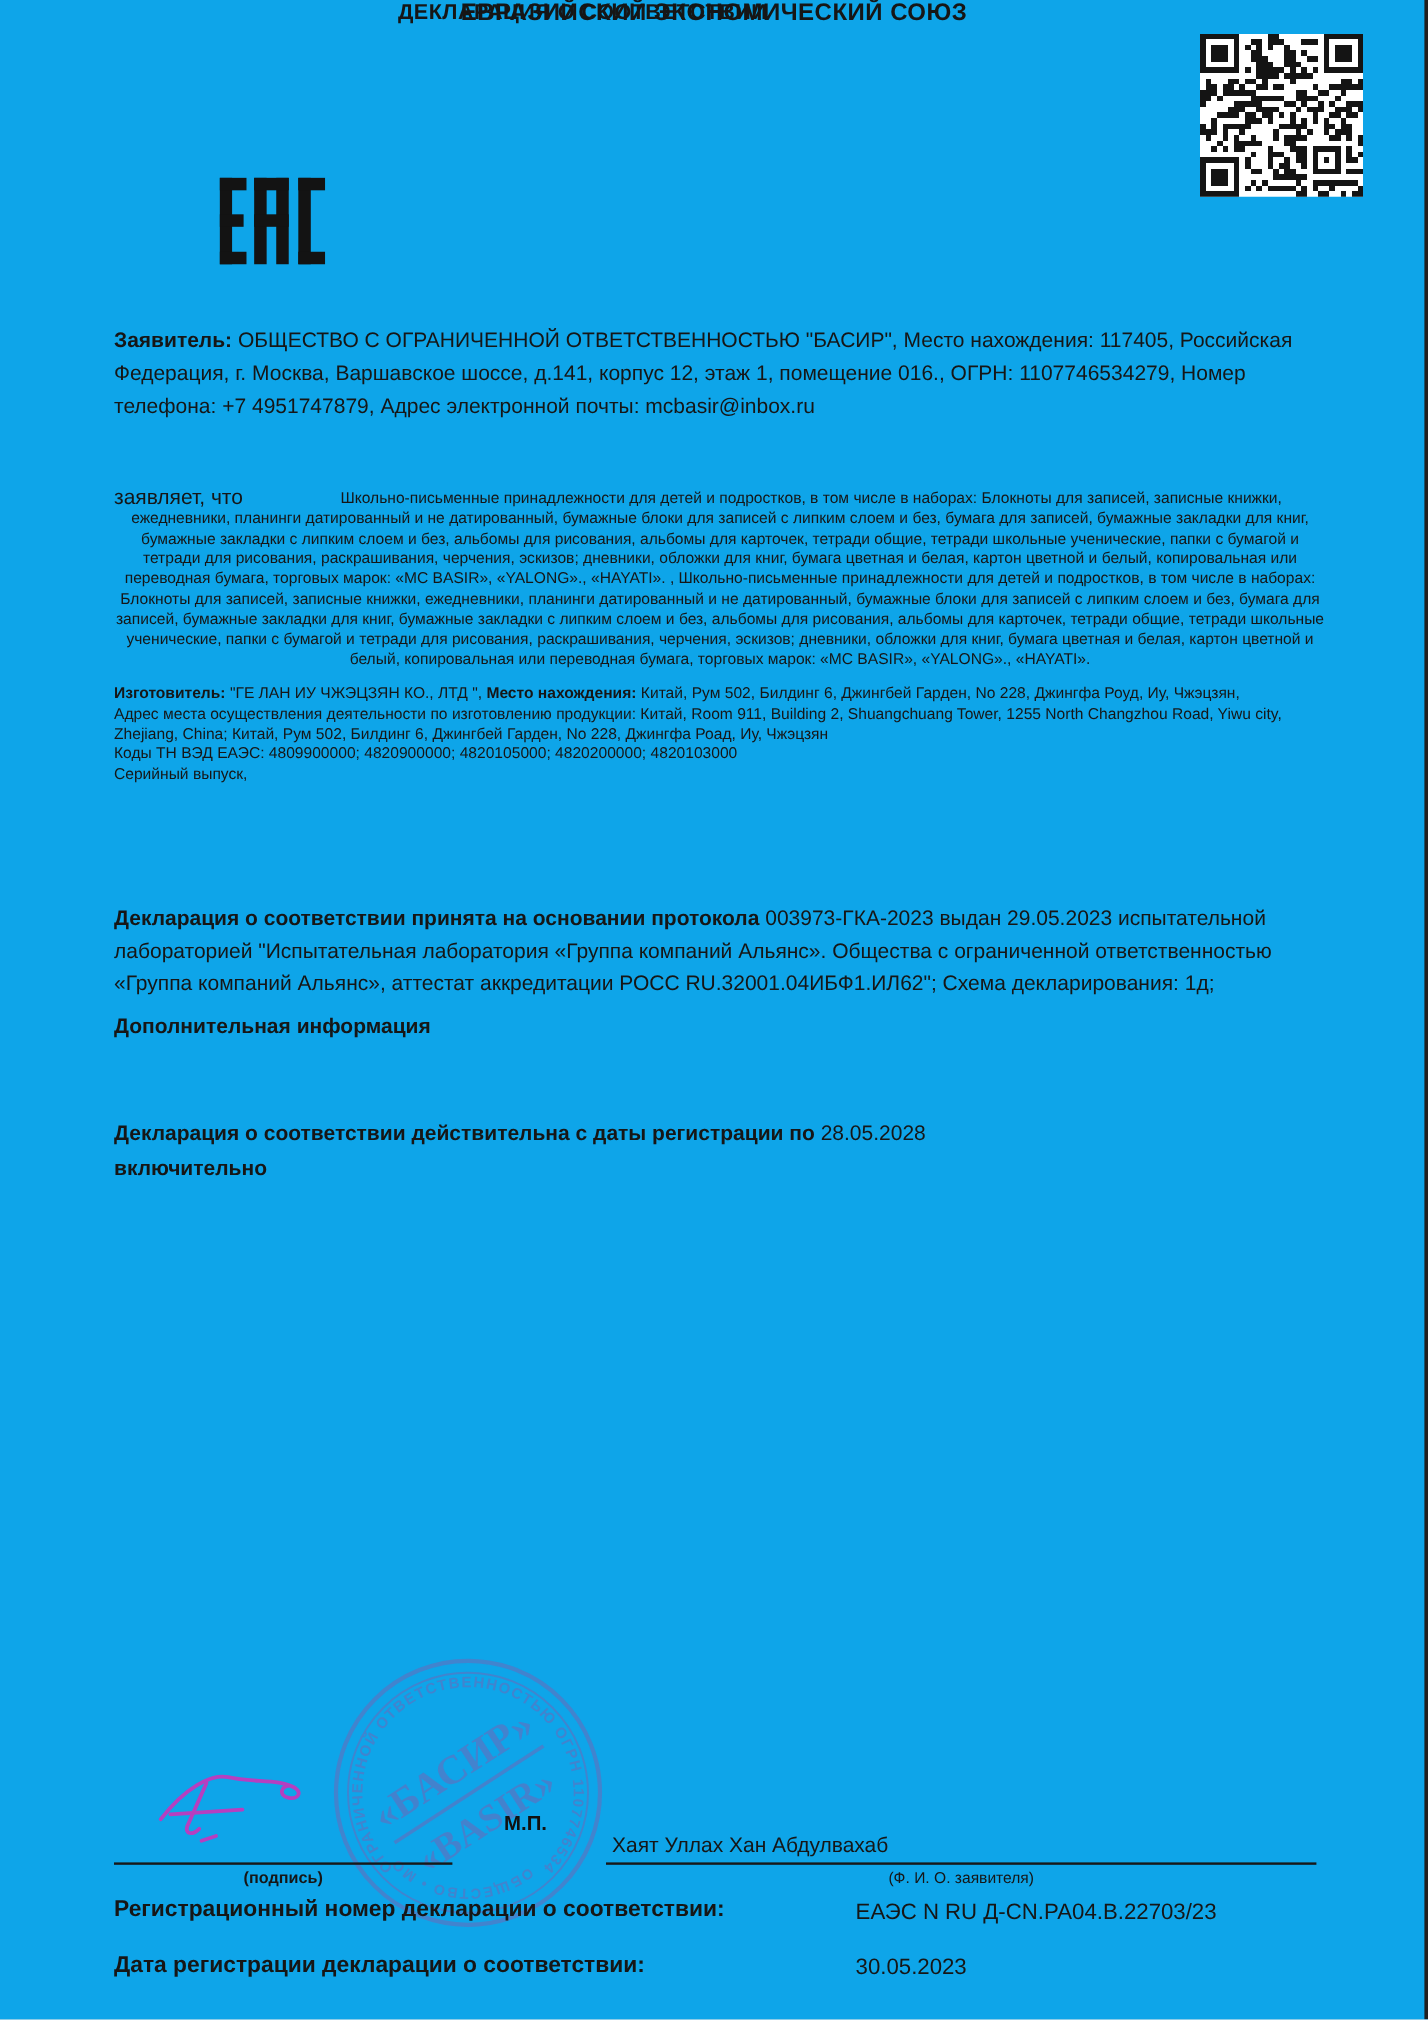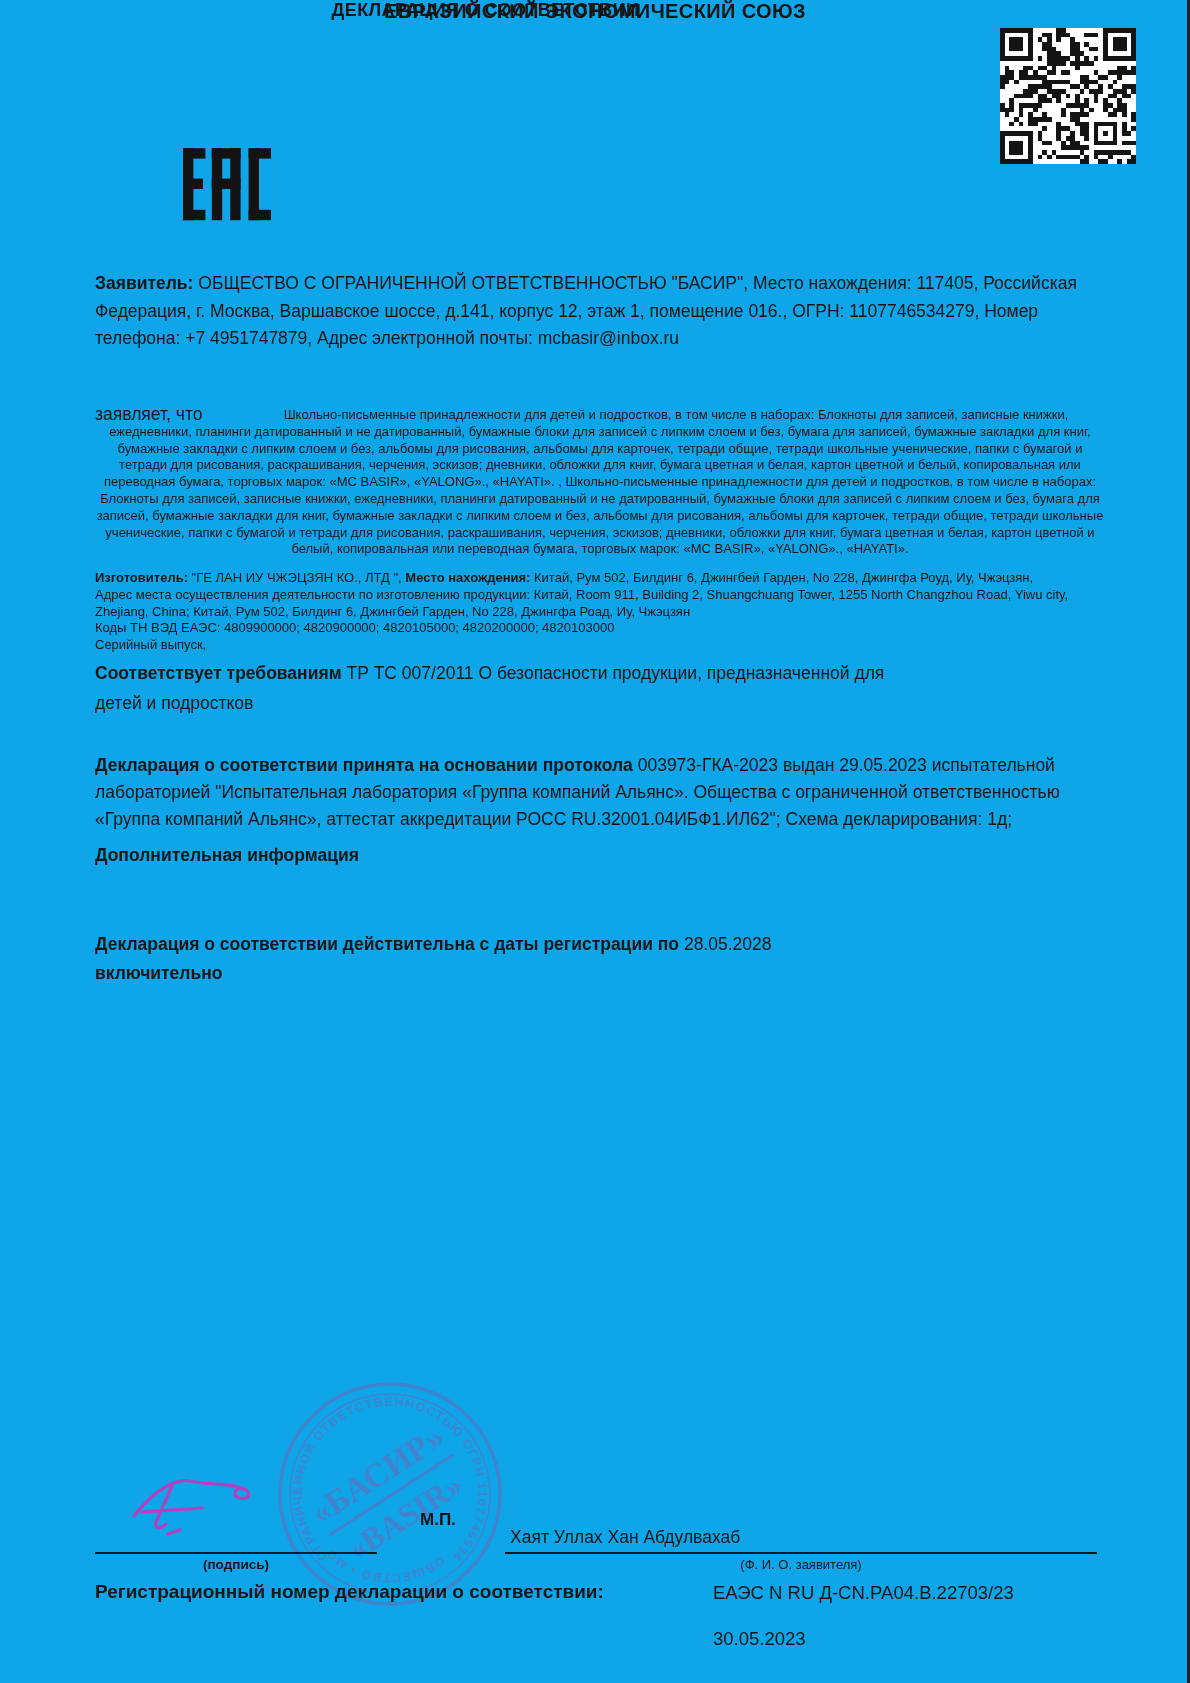--- a/index.html
+++ b/index.html
@@ -87,21 +87,20 @@
   <div class="abs declares-label">заявляет, что</div>
   <div class="abs declares">Школьно-письменные принадлежности для детей и подростков, в том числе в наборах: Блокноты для записей, записные книжки, ежедневники, планинги датированный и не датированный, бумажные блоки для записей с липким слоем и без, бумага для записей, бумажные закладки для книг, бумажные закладки с липким слоем и без, альбомы для рисования, альбомы для карточек, тетради общие, тетради школьные ученические, папки с бумагой и тетради для рисования, раскрашивания, черчения, эскизов; дневники, обложки для книг, бумага цветная и белая, картон цветной и белый, копировальная или переводная бумага, торговых марок: «МС BASIR», «YALONG»., «HAYATI». , Школьно-письменные принадлежности для детей и подростков, в том числе в наборах: Блокноты для записей, записные книжки, ежедневники, планинги датированный и не датированный, бумажные блоки для записей с липким слоем и без, бумага для записей, бумажные закладки для книг, бумажные закладки с липким слоем и без, альбомы для рисования, альбомы для карточек, тетради общие, тетради школьные ученические, папки с бумагой и тетради для рисования, раскрашивания, черчения, эскизов; дневники, обложки для книг, бумага цветная и белая, картон цветной и белый, копировальная или переводная бумага, торговых марок: «МС BASIR», «YALONG»., «HAYATI».</div>
 
   <div class="abs manu">
     <div><span class="b">Изготовитель:</span><span> "ГЕ ЛАН ИУ ЧЖЭЦЗЯН КО., ЛТД ", </span><span class="b">Место нахождения:</span><span> Китай, Рум 502, Билдинг 6, Джингбей Гарден, No 228, Джингфа Роуд, Иу, Чжэцзян,</span></div>
     <div>Адрес места осуществления деятельности по изготовлению продукции: Китай, Room 911, Building 2, Shuangchuang Tower, 1255 North Changzhou Road, Yiwu city, Zhejiang, China; Китай, Рум 502, Билдинг 6, Джингбей Гарден, No 228, Джингфа Роад, Иу, Чжэцзян</div>
     <div>Коды ТН ВЭД ЕАЭС: 4809900000; 4820900000; 4820105000; 4820200000; 4820103000</div>
     <div>Серийный выпуск,</div>
   </div>
 
-  <div class="abs compliance"><span class="b">Соответствует требованиям</span><span>  ТР ТС 007/2011 О безопасности продукции, предназначенной для</span><span style="display:block">детей и подростков</span></div>
 
   <div class="abs basis"><span class="b">Декларация о соответствии принята на основании протокола</span><span> 003973-ГКА-2023 выдан 29.05.2023 испытательной лабораторией "Испытательная лаборатория «Группа компаний Альянс». Общества с ограниченной ответственностью «Группа компаний Альянс», аттестат аккредитации РОСС RU.32001.04ИБФ1.ИЛ62"; Схема декларирования: 1д;</span></div>
 
   <div class="abs addinfo">Дополнительная информация</div>
 
   <div class="abs validity"><span class="b">Декларация о соответствии действительна с даты регистрации по</span><span> 28.05.2028</span><span class="b" style="display:block">включительно</span></div>
 
   <div class="abs stamp">
     <svg width="248" height="248" viewBox="0 0 248 248">
       <g stroke="#4d7dc9" fill="none" opacity="0.82">
@@ -141,15 +140,16 @@
 
   <div class="abs sig-line"></div>
   <div class="abs sig-cap">(подпись)</div>
 
   <div class="abs name">Хаят Уллах Хан Абдулвахаб</div>
   <div class="abs name-line"></div>
   <div class="abs name-cap">(Ф. И. О. заявителя)</div>
 
   <div class="abs reg-label-1">Регистрационный номер декларации о соответствии:</div>
   <div class="abs reg-value-1">ЕАЭС N RU Д-CN.РА04.В.22703/23</div>
+  <div class="abs reg-label-2">Дата регистрации декларации о соответствии:</div>
   <div class="abs reg-value-2">30.05.2023</div>
 
 </div>
 
 </body></html>

